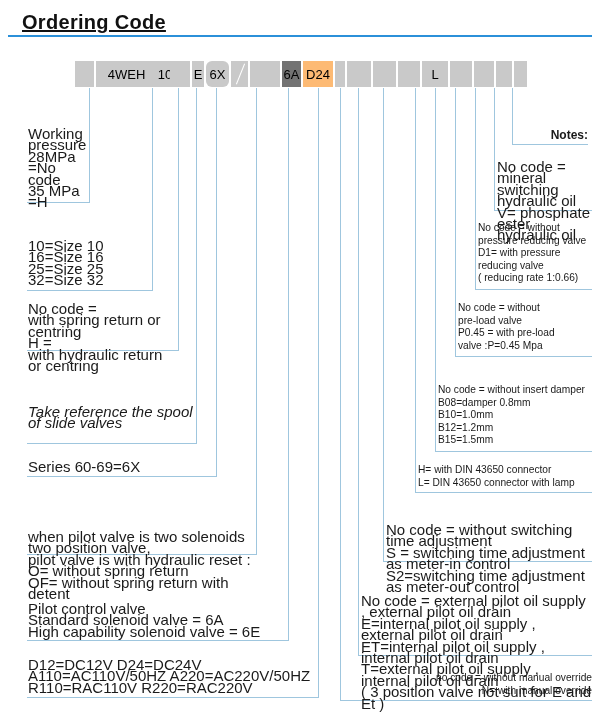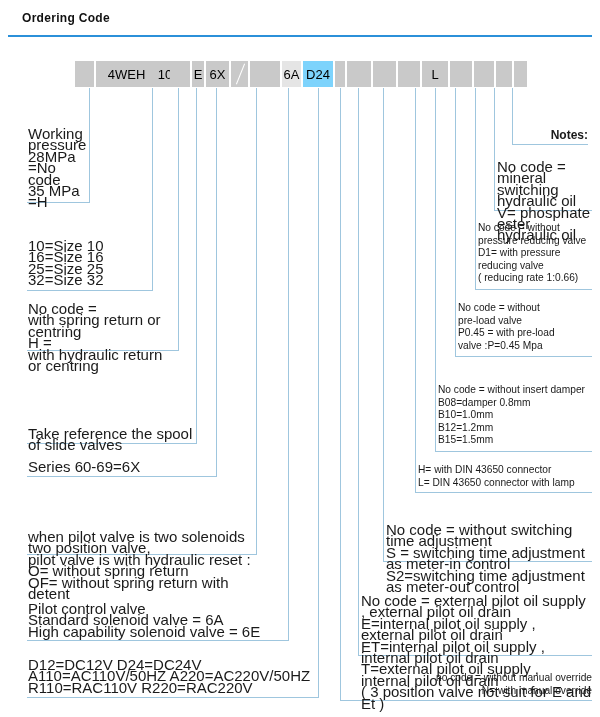--- a/index.html
+++ b/index.html
@@ -10,22 +10,22 @@
     color:#1a1a1a;
     position:relative;
     overflow:hidden;
     -webkit-font-smoothing:antialiased;
   }
   #sheet{position:absolute;left:0;top:0;width:600px;height:717px;}
 
   
   #hdr-title{
     position:absolute;left:22px;top:11px;
-    font-size:12px;font-weight:bold;letter-spacing:.3px;
-    color:#111;white-space:nowrap;
+    font-size:20px;font-weight:bold;letter-spacing:.3px;
+    color:#111;white-space:nowrap;text-decoration:underline;
   }
   #hdr-rule{
     position:absolute;left:8px;top:35px;width:584px;height:2px;
     background:#2b90d9;
   }
 
   
   #code-strip{position:absolute;left:0;top:0;width:600px;height:40px;}
   .cbox{
     position:absolute;top:61px;height:26px;
@@ -64,25 +64,25 @@
 
   <div id="hdr-title">Ordering Code</div>
   <div id="hdr-rule" style="background: rgb(43, 144, 217);"></div>
 
   <div id="code-strip">
       <div class="cbox" style="left: 75px; width: 19px; background: rgb(201, 201, 201);"></div>
       <div class="cbox" style="left: 96px; width: 61px; background: rgb(201, 201, 201);">4WEH</div>
       <div class="cbox" style="left: 148px; width: 34px; background: rgb(201, 201, 201);">10</div>
       <div class="cbox" style="left: 170px; width: 20px; background: rgb(201, 201, 201);"></div>
       <div class="cbox" style="left: 192px; width: 12px; background: rgb(201, 201, 201);">E</div>
-      <div class="cbox" style="left: 206px; width: 23px; background: rgb(201, 201, 201);">6X</div>
+      <div class="cbox" style="left: 206px; width: 23px; background: rgb(201, 201, 201); border-radius: 6px;">6X</div>
       <div class="cbox slash" style="left: 231px; width: 17px; background: rgb(201, 201, 201);"></div>
       <div class="cbox" style="left: 250px; width: 30px; background: rgb(201, 201, 201);"></div>
-      <div class="cbox" style="left: 282px; width: 19px; background: #e5e5e5;">6A</div>
-      <div class="cbox" style="left: 303px; width: 30px; background: #7dd3fc;">D24</div>
+      <div class="cbox" style="left: 282px; width: 19px; background: #737373;">6A</div>
+      <div class="cbox" style="left: 303px; width: 30px; background: #fdba74;">D24</div>
       <div class="cbox" style="left: 335px; width: 10px; background: rgb(201, 201, 201);"></div>
       <div class="cbox" style="left: 347px; width: 24px; background: rgb(201, 201, 201);"></div>
       <div class="cbox" style="left: 373px; width: 23px; background: rgb(201, 201, 201);"></div>
       <div class="cbox" style="left: 398px; width: 22px; background: rgb(201, 201, 201);"></div>
       <div class="cbox" style="left: 422px; width: 26px; background: rgb(201, 201, 201);">L</div>
       <div class="cbox" style="left: 450px; width: 22px; background: rgb(201, 201, 201);"></div>
       <div class="cbox" style="left: 474px; width: 20px; background: rgb(201, 201, 201);"></div>
       <div class="cbox" style="left: 496px; width: 16px; background: rgb(201, 201, 201);"></div>
       <div class="cbox" style="left: 514px; width: 13px; background: rgb(201, 201, 201);"></div>
     </div>
@@ -130,21 +130,21 @@
 35 MPa
 =H</div>
       <div class="blk" style="left: 28px; top: 240px; width: 120px;">10=Size 10
 16=Size 16
 25=Size 25
 32=Size 32</div>
       <div class="blk" style="left: 28px; top: 303px; width: 150px;">No code =
 with spring return or centring
 H =
 with hydraulic return or centring</div>
-      <div class="blk" style="left: 28px; top: 428px; width: 168px;">Take reference the spool of slide valves</div>
+      <div class="blk" style="left: 28px; top: 406px; width: 168px; font-style: italic;">Take reference the spool of slide valves</div>
       <div class="blk" style="left: 28px; top: 461px; width: 188px;">Series 60-69=6X</div>
       <div class="blk" style="left: 28px; top: 503px; width: 228px; margin-top: 28px;">when pilot valve is two solenoids two position valve,
 pilot valve is with hydraulic reset :
 O= without spring return
 OF= without spring return with detent</div>
       <div class="blk" style="left: 28px; top: 603px; width: 260px;">Pilot control valve
 Standard solenoid valve = 6A
 High capability solenoid valve = 6E</div>
       <div class="blk" style="left: 28px; top: 659px; width: 290px;">D12=DC12V   D24=DC24V
 A110=AC110V/50HZ    A220=AC220V/50HZ

